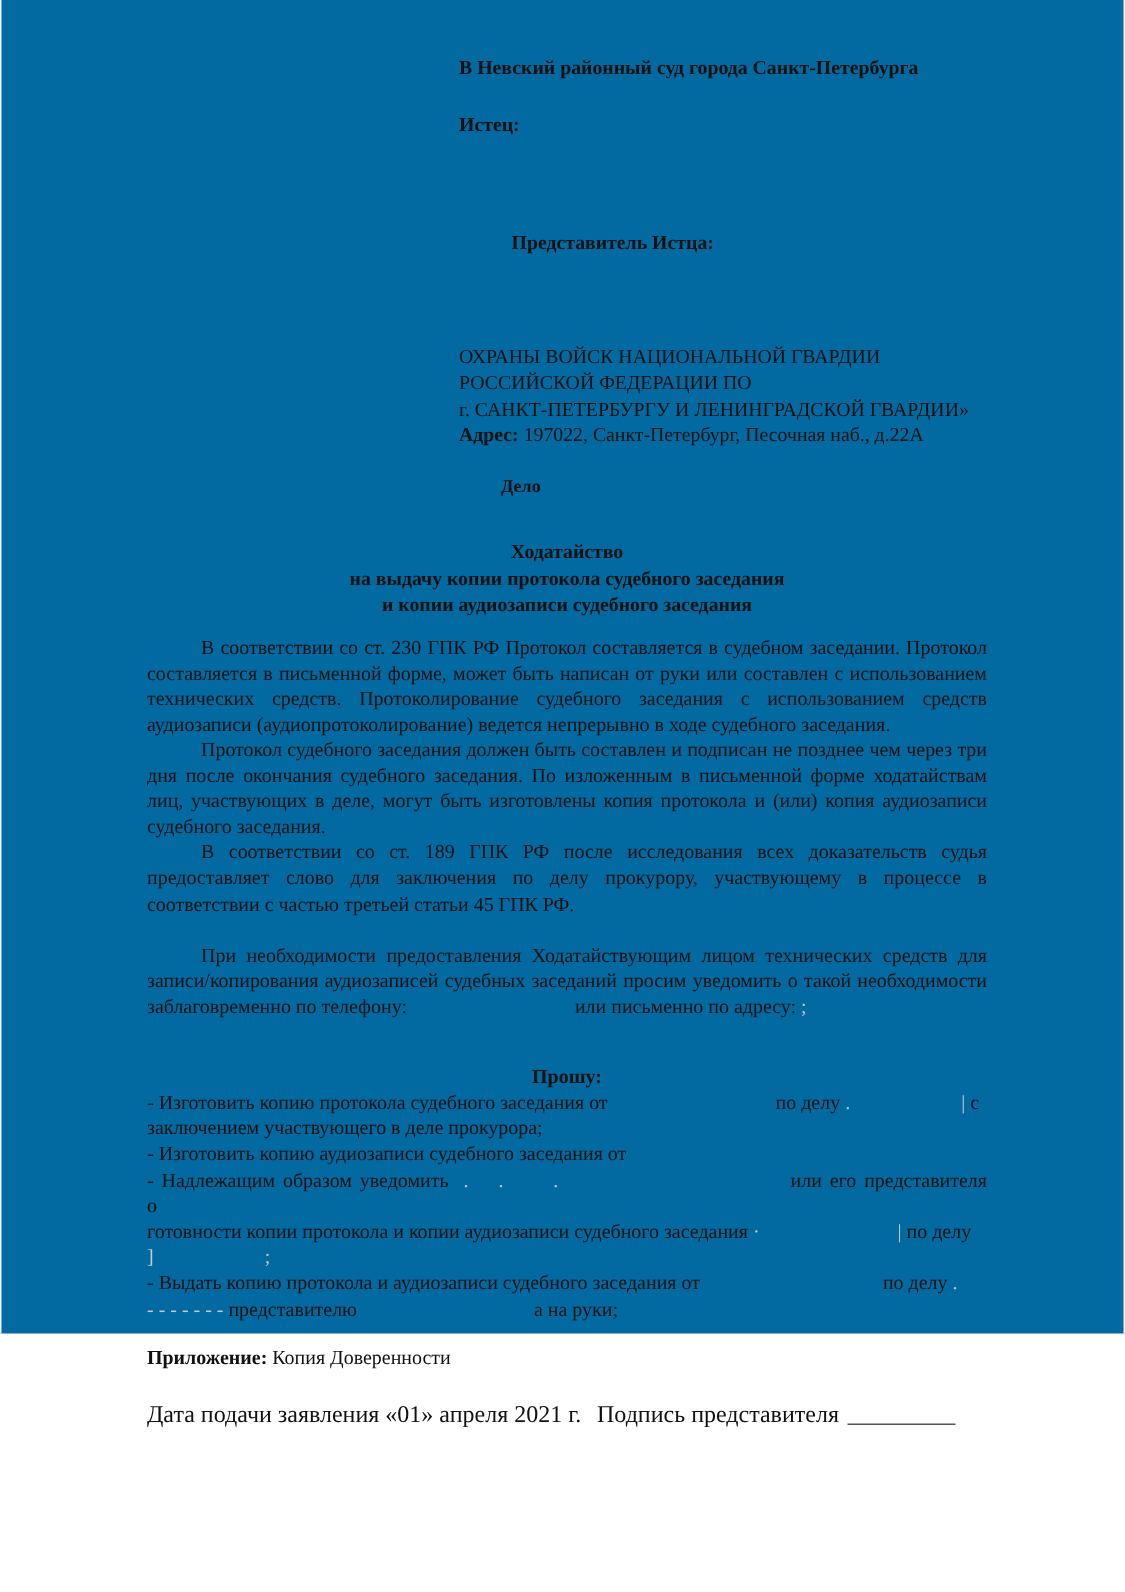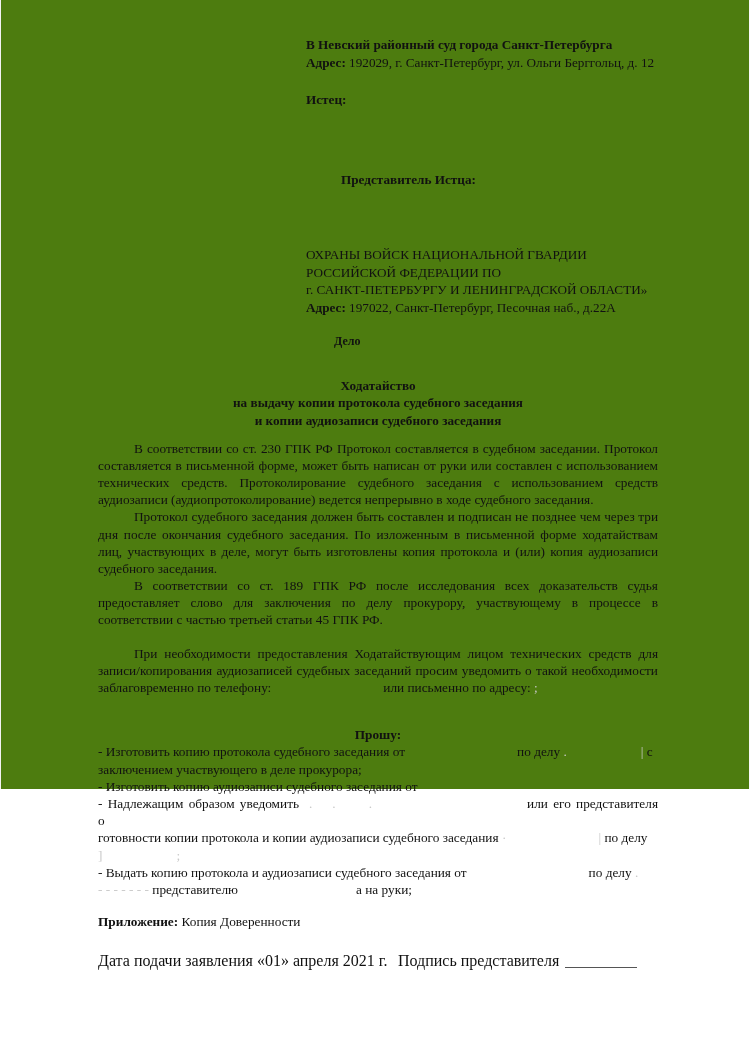--- a/index.html
+++ b/index.html
@@ -14,22 +14,22 @@
     font-family: "Liberation Serif", "DejaVu Serif", serif;
     color: #111111;
     position: relative;
     overflow: hidden;
   }
   .page {
     position: absolute;
     left: 0;
     top: 0;
     width: 750px;
-    height: 789px;
-    background: #4d7c0f;
+    height: 889px;
+    background: #0369a1;
     border-left: 1px solid #f2f2f2;
     border-right: 1px solid #fafafa;
     box-sizing: border-box;
   }
   .content {
     position: absolute;
     left: 97px;
     top: 36px;
     width: 560px;
   }
@@ -129,33 +129,32 @@
   }
 </style>
 </head>
 <body>
 
 <div class="page">
   <div class="content">
 
     <div class="addressee">
       <div class="line court-name">В Невский районный суд города Санкт-Петербурга</div>
-      <div class="line court-addr"><span class="b">Адрес:</span><span> 192029, г. Санкт-Петербург, ул. Ольги Берггольц, д. 12</span></div>
 
       <div class="gap-istec"></div>
       <div class="label-istec">Истец:</div>
 
       <div class="gap-predst"></div>
       <div class="label-predst">Представитель Истца:</div>
 
       <div class="gap-otvet"></div>
       <div class="resp-block">
         <span class="rl">ОХРАНЫ ВОЙСК НАЦИОНАЛЬНОЙ ГВАРДИИ</span>
         <span class="rl">РОССИЙСКОЙ ФЕДЕРАЦИИ ПО</span>
-        <span class="rl">г. САНКТ-ПЕТЕРБУРГУ И ЛЕНИНГРАДСКОЙ ОБЛАСТИ»</span>
+        <span class="rl">г. САНКТ-ПЕТЕРБУРГУ И ЛЕНИНГРАДСКОЙ ГВАРДИИ»</span>
         <span class="rl"><span class="b">Адрес:</span> <span>197022, Санкт-Петербург, Песочная наб., д.22А</span></span>
       </div>
 
       <div class="gap-delo"></div>
       <div class="label-delo">Дело</div>
     </div>
 
     <div class="title-block">
       <div>Ходатайство</div>
       <div>на выдачу копии протокола судебного заседания</div>

